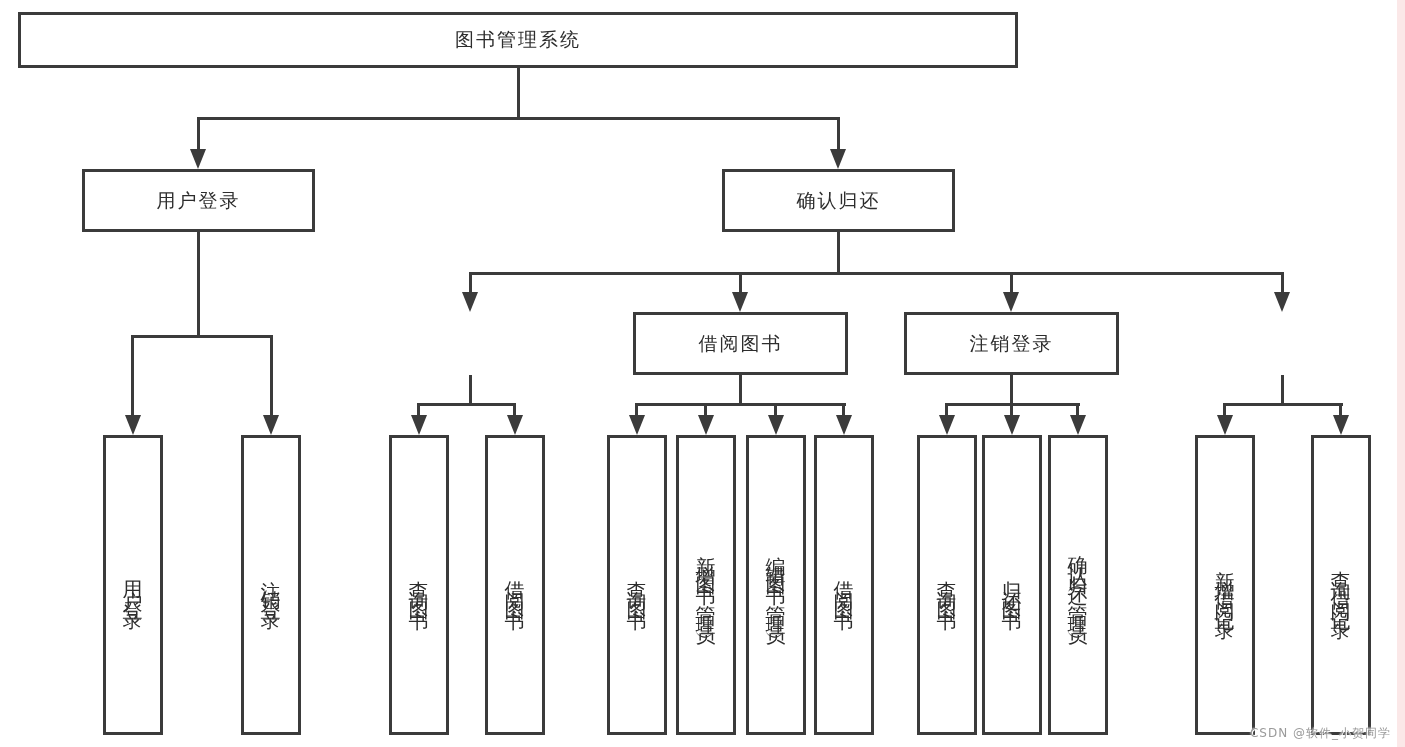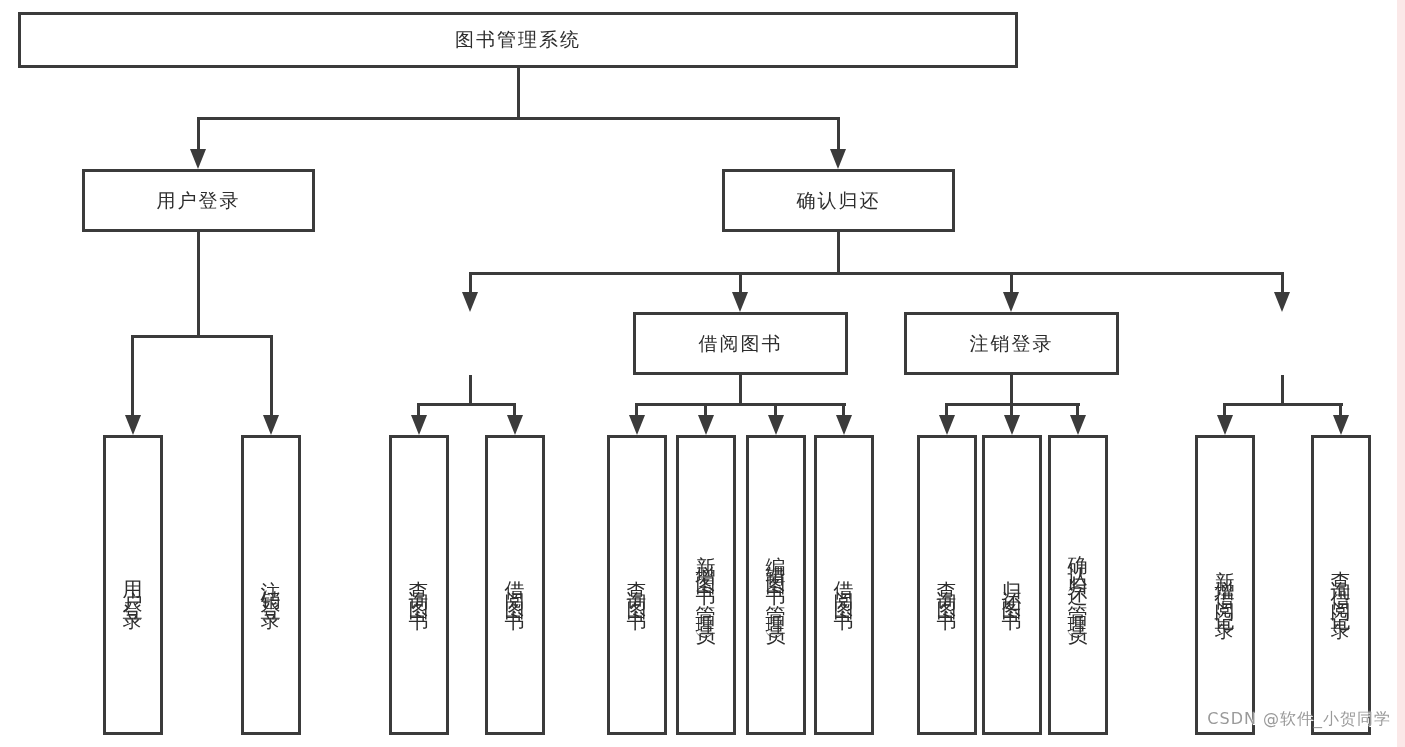--- a/index.html
+++ b/index.html
@@ -39,22 +39,22 @@
   }
   .arrow{
     position:absolute;
     width:0;height:0;
     border-left:8px solid transparent;
     border-right:8px solid transparent;
     border-top:20px solid var(--line,#3b3b3b);
   }
   .watermark{
     position:absolute;
-    right:14px;bottom:17px;
-    font-size:16px;
+    right:14px;bottom:5px;
+    font-size:12px;
     color:var(--watermark,#9a9a9a);
     letter-spacing:1px;
     text-shadow:0 0 2px #ffffff,1px 1px 0 #ffffff;
     white-space:nowrap;
   }
   .right-strip{
     position:absolute;
     top:0;right:0;
     width:8px;height:100%;
     background:var(--strip,#fbe8e8);

